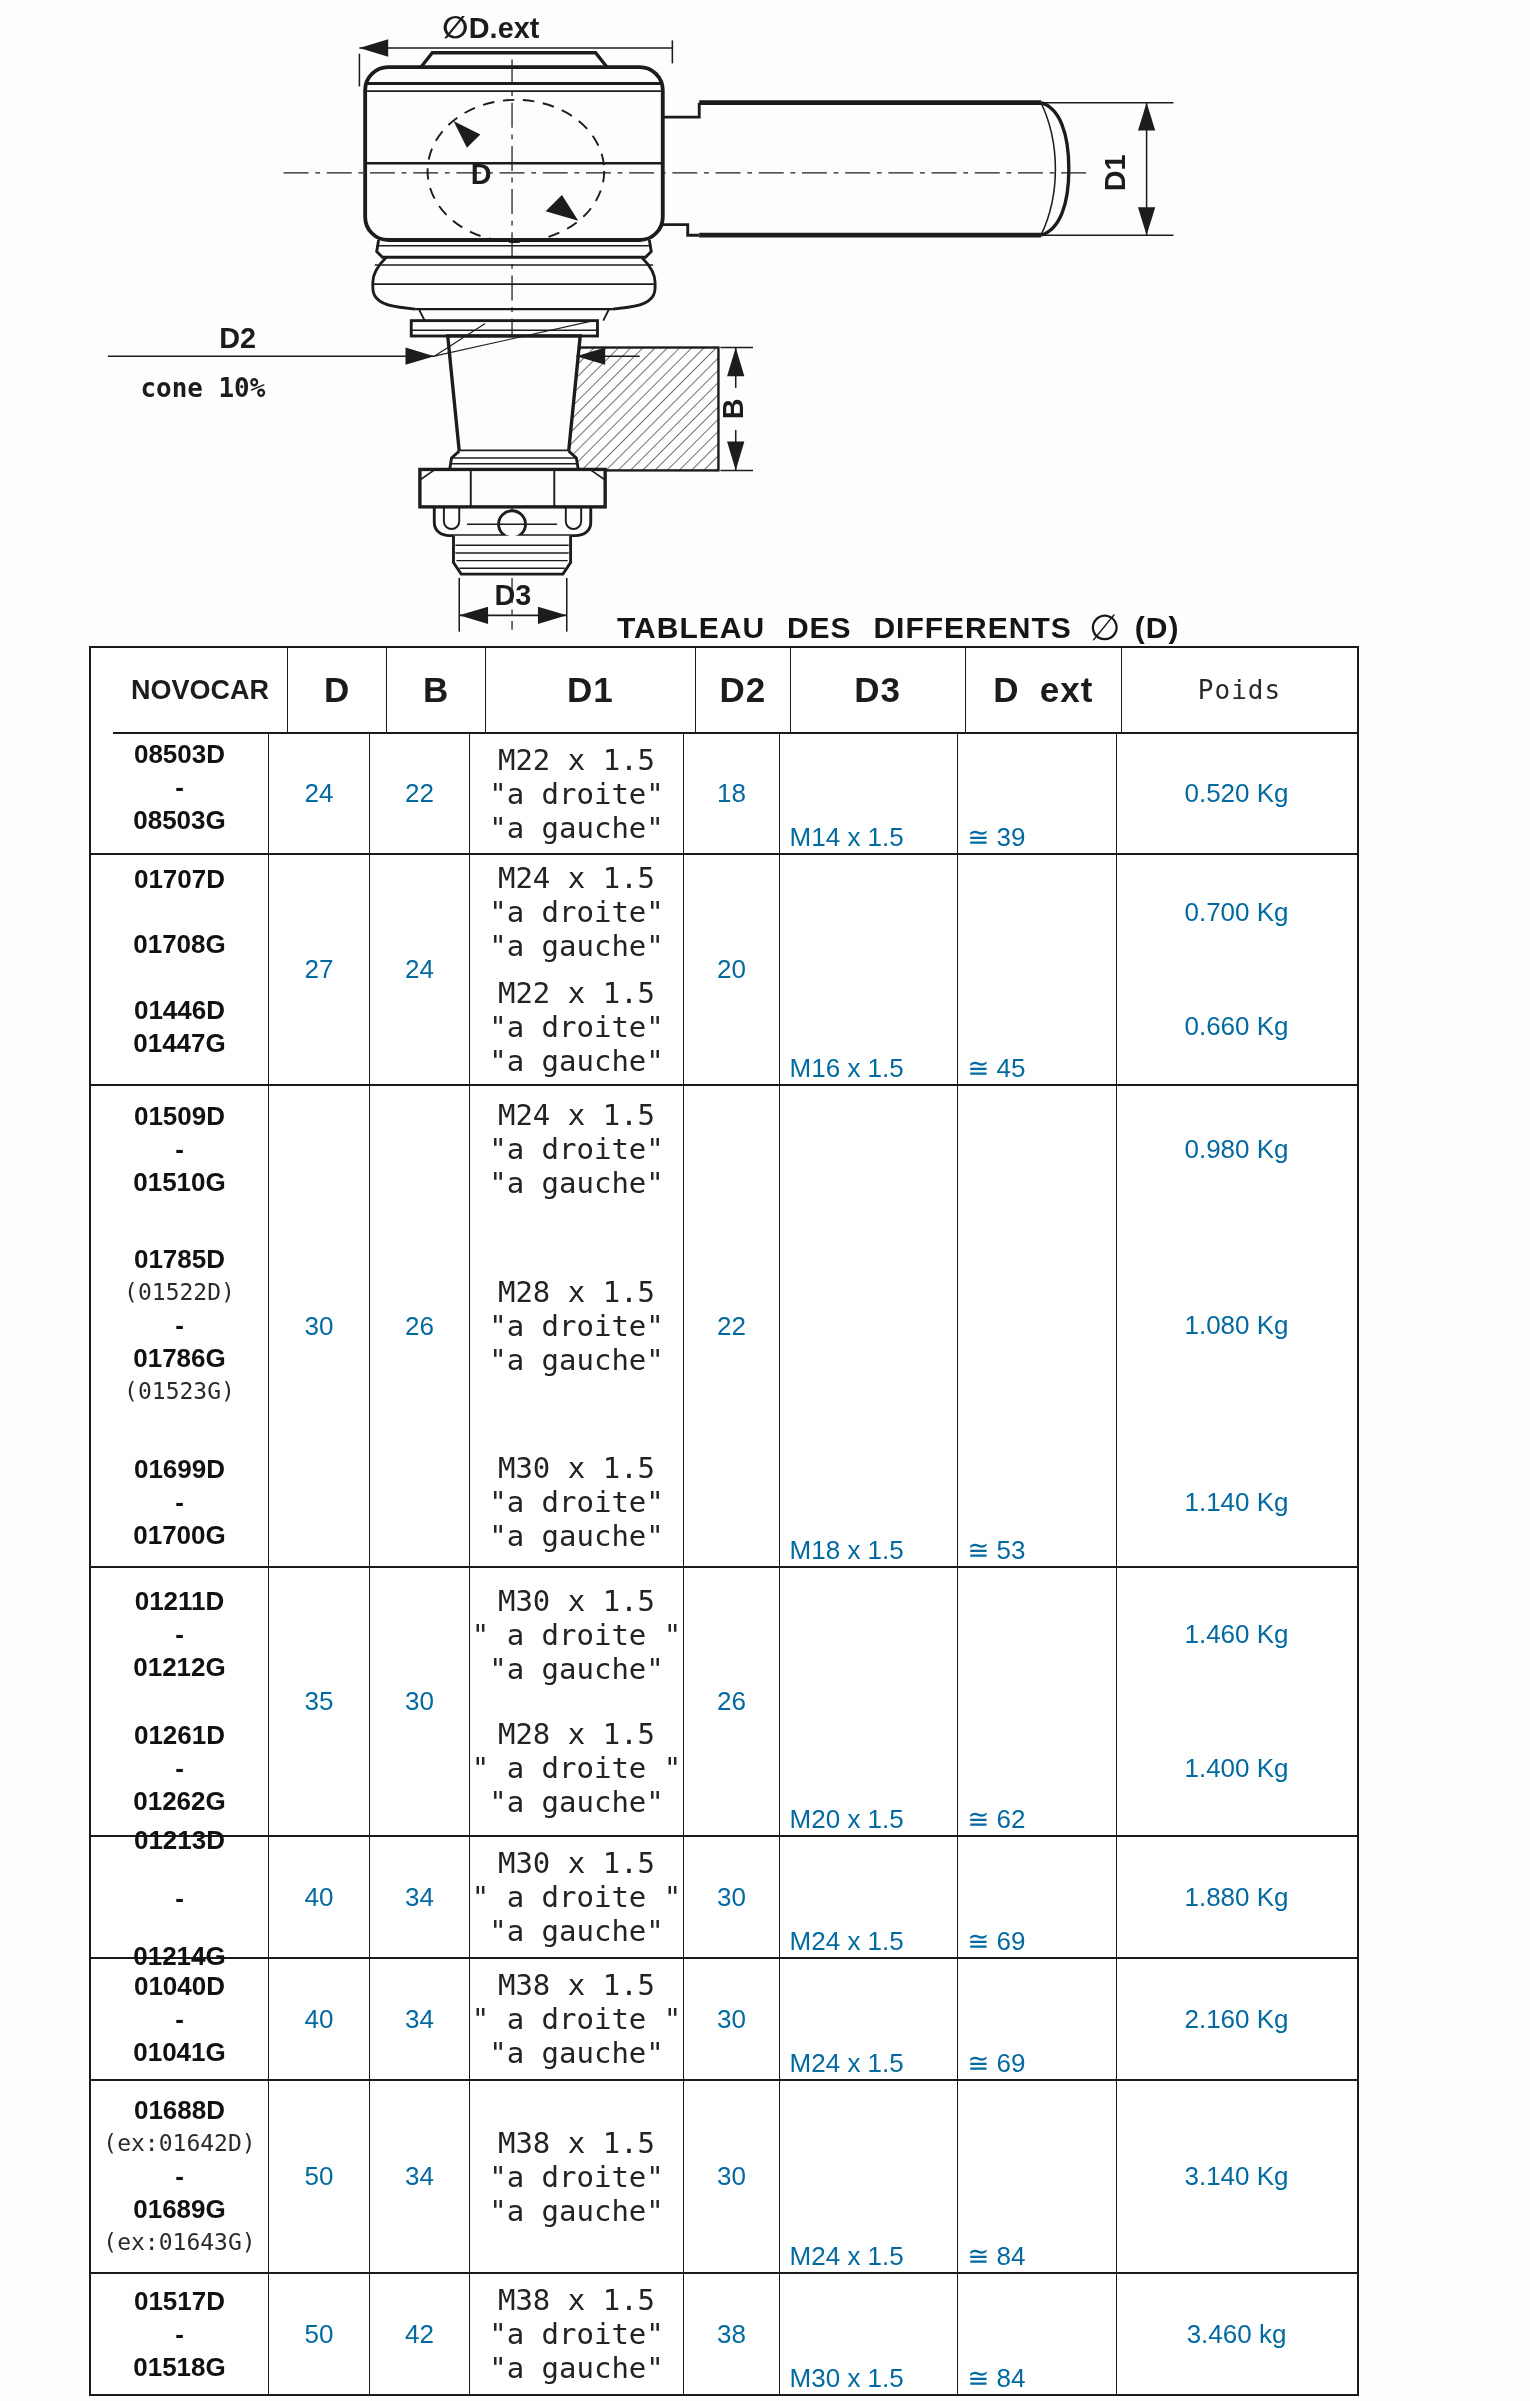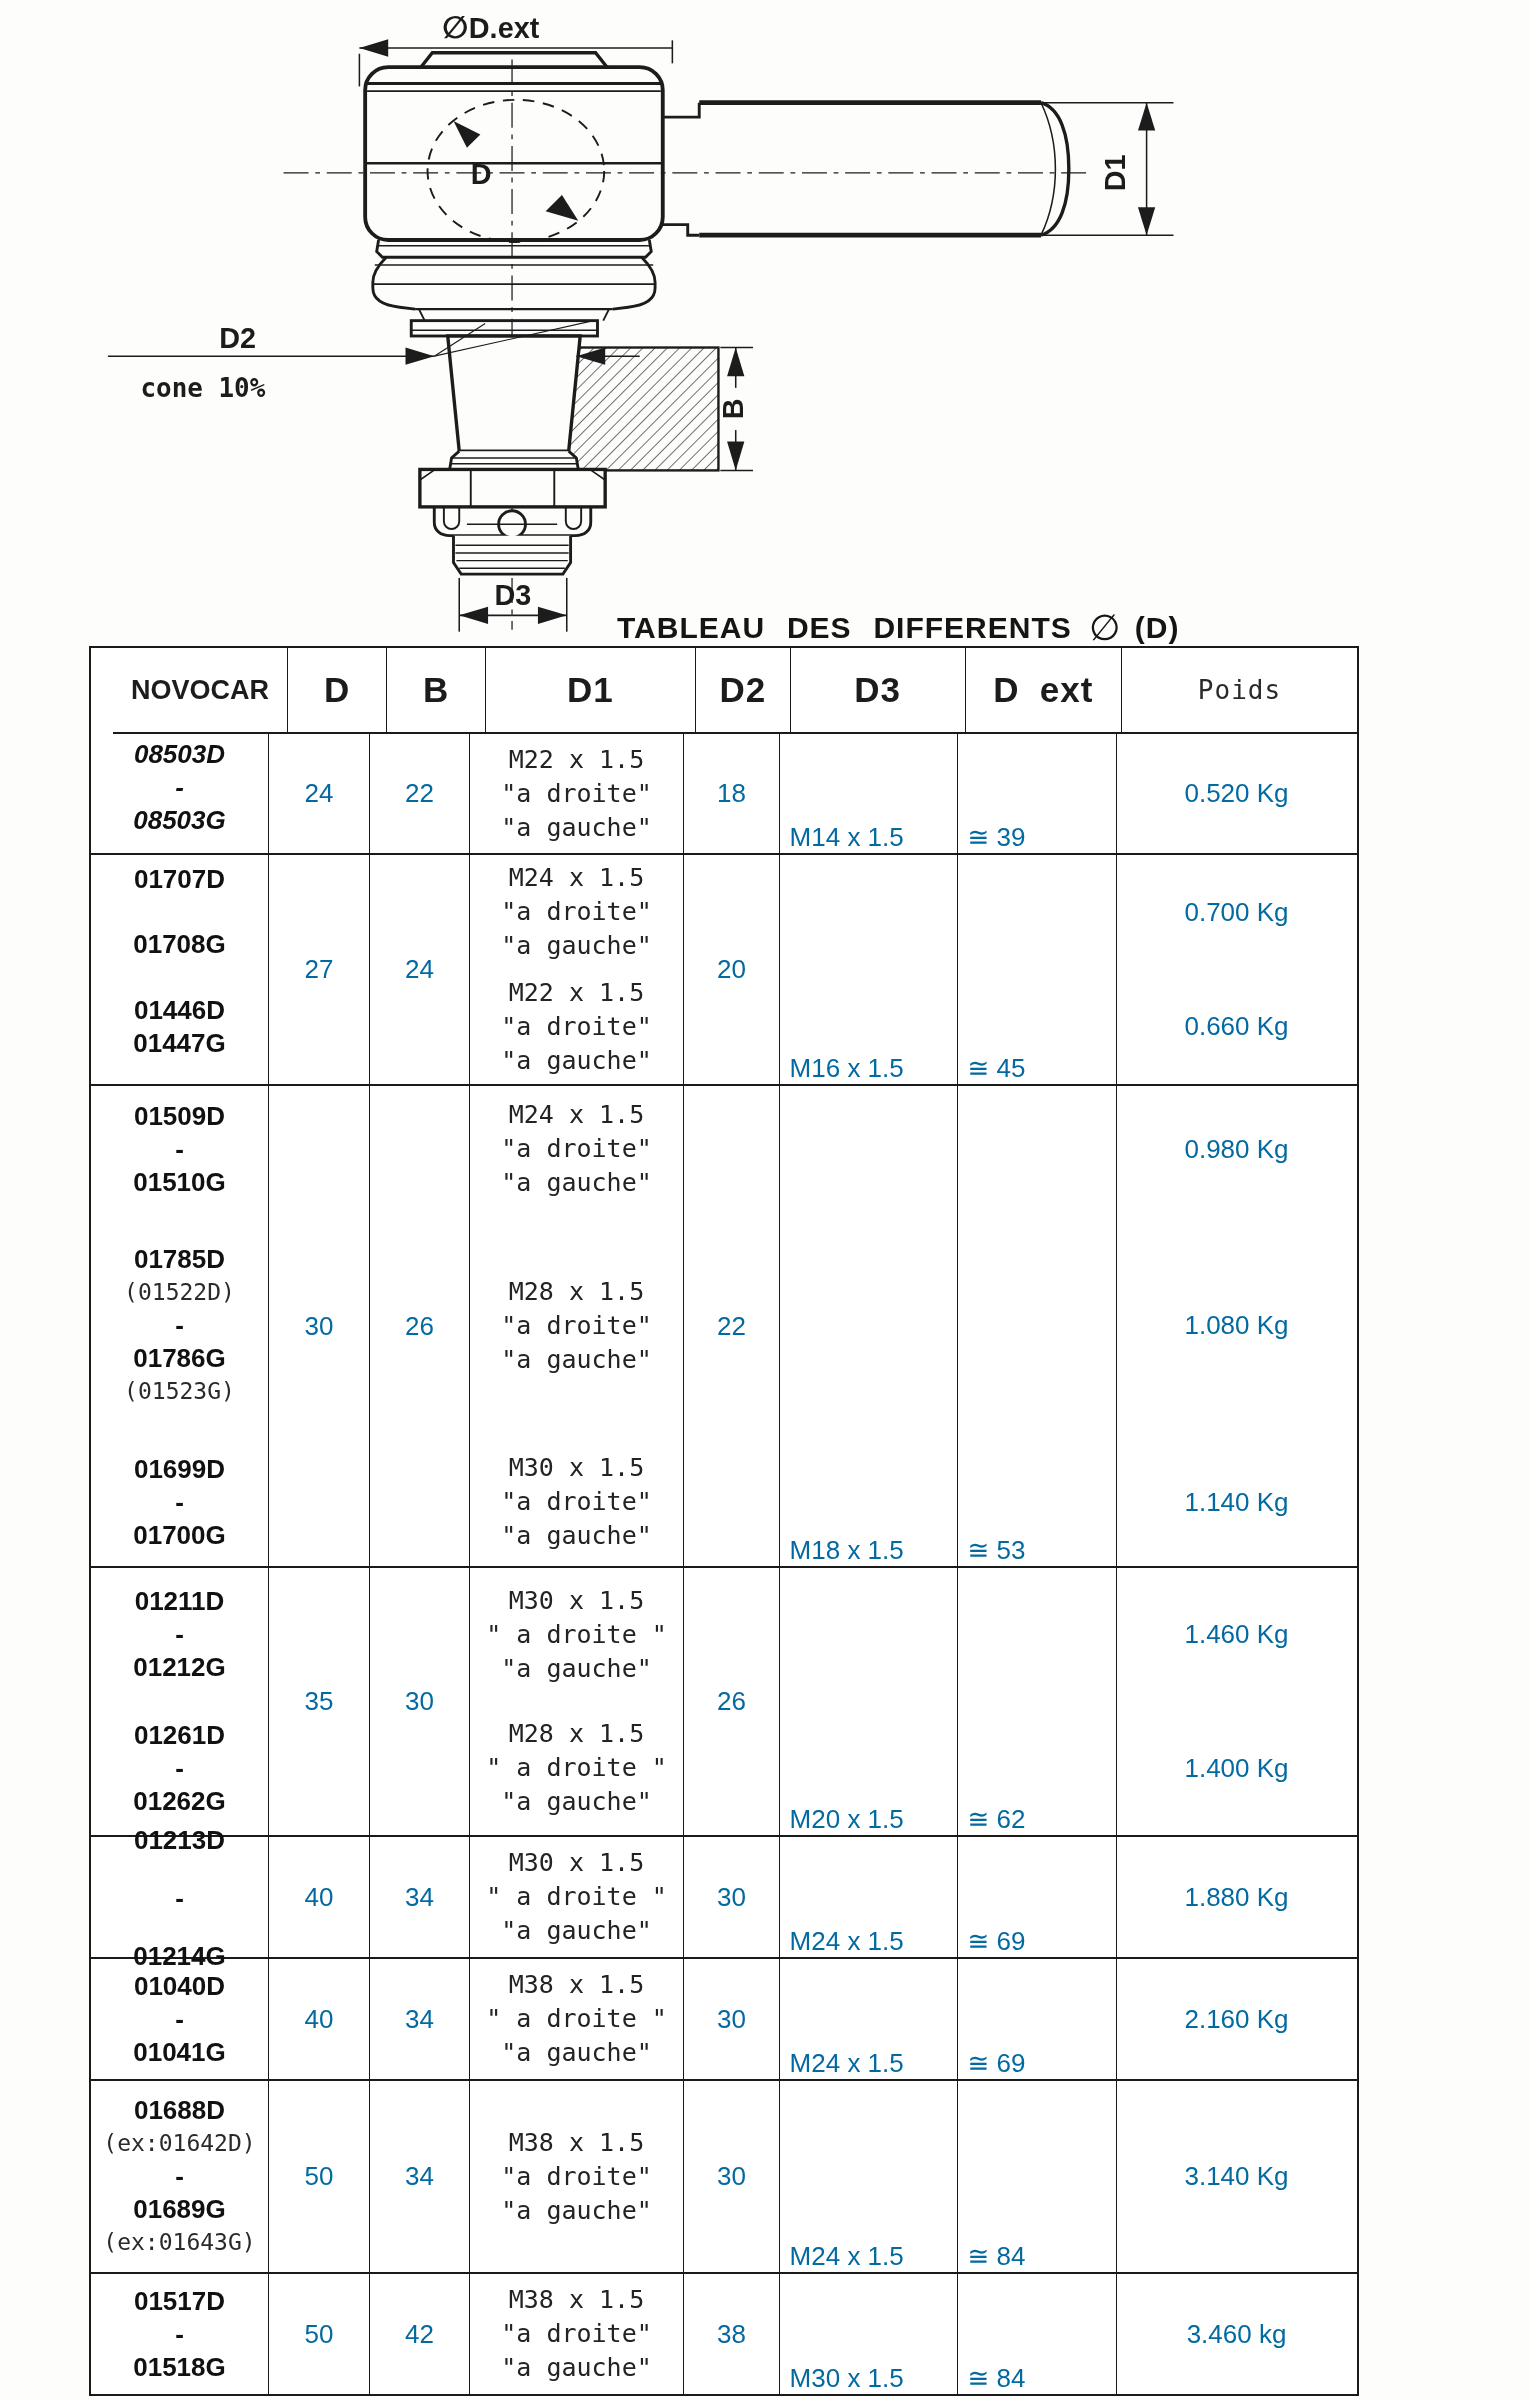--- a/index.html
+++ b/index.html
@@ -33,21 +33,21 @@
   .hcell.hpoids{font-family:"DejaVu Sans Mono","DejaVu Sans",monospace;font-weight:400;
                 font-size:26px;color:#2a2a2a;}
   .centercol{justify-content:center;align-items:center;}
   .leftcol{justify-content:flex-end;align-items:flex-start;padding-left:9.6px;}
   .sub{display:flex;flex-direction:column;justify-content:center;align-items:center;
        box-sizing:border-box;width:100%;}
   .pn{font-weight:bold;font-size:26px;line-height:33px;letter-spacing:0;color:#111;}
   .pn-light{font-family:"DejaVu Sans Mono","DejaVu Sans",monospace;font-weight:400;
             font-size:23px;line-height:33px;color:#2a2a2a;}
   .draft{font-family:"DejaVu Sans Mono","DejaVu Sans",monospace;font-weight:400;
-         font-size:25px;line-height:34px;color:#232323;white-space:nowrap;}
+         font-size:29px;line-height:34px;color:#232323;white-space:nowrap;}
   .dval{font-family:Liberation Sans, sans-serif;font-weight:400;
         font-size:26px;color:#0369a1;white-space:nowrap;}
 </style>
 </head>
 <body>
 
 <div class="page">
 
   <svg width="1530" height="648" viewBox="0 0 1593 675" style="position:absolute;left:0;top:0;">
 
@@ -186,21 +186,21 @@
         <div class="col hcell c1 ">D</div>
         <div class="col hcell c2 ">B</div>
         <div class="col hcell c3 ">D1</div>
         <div class="col hcell c4 ">D2</div>
         <div class="col hcell c5 ">D3</div>
         <div class="col hcell c6 hdext">D ext</div>
         <div class="col hcell c7 hpoids">Poids</div>
       </div>
       <div class="block" style="height: 119px;">
         <div class="col c0">
-          <div class="sub" style="height: 107px; font-style: italic;">
+          <div class="sub" style="height: 107px;">
             <div class="pn">08503D</div>
             <div class="pn">-</div>
             <div class="pn">08503G</div>
           </div>
         </div>
         <div class="col centercol c1">
           <div class="dval">24</div>
         </div>
         <div class="col centercol c2">
           <div class="dval">22</div>

